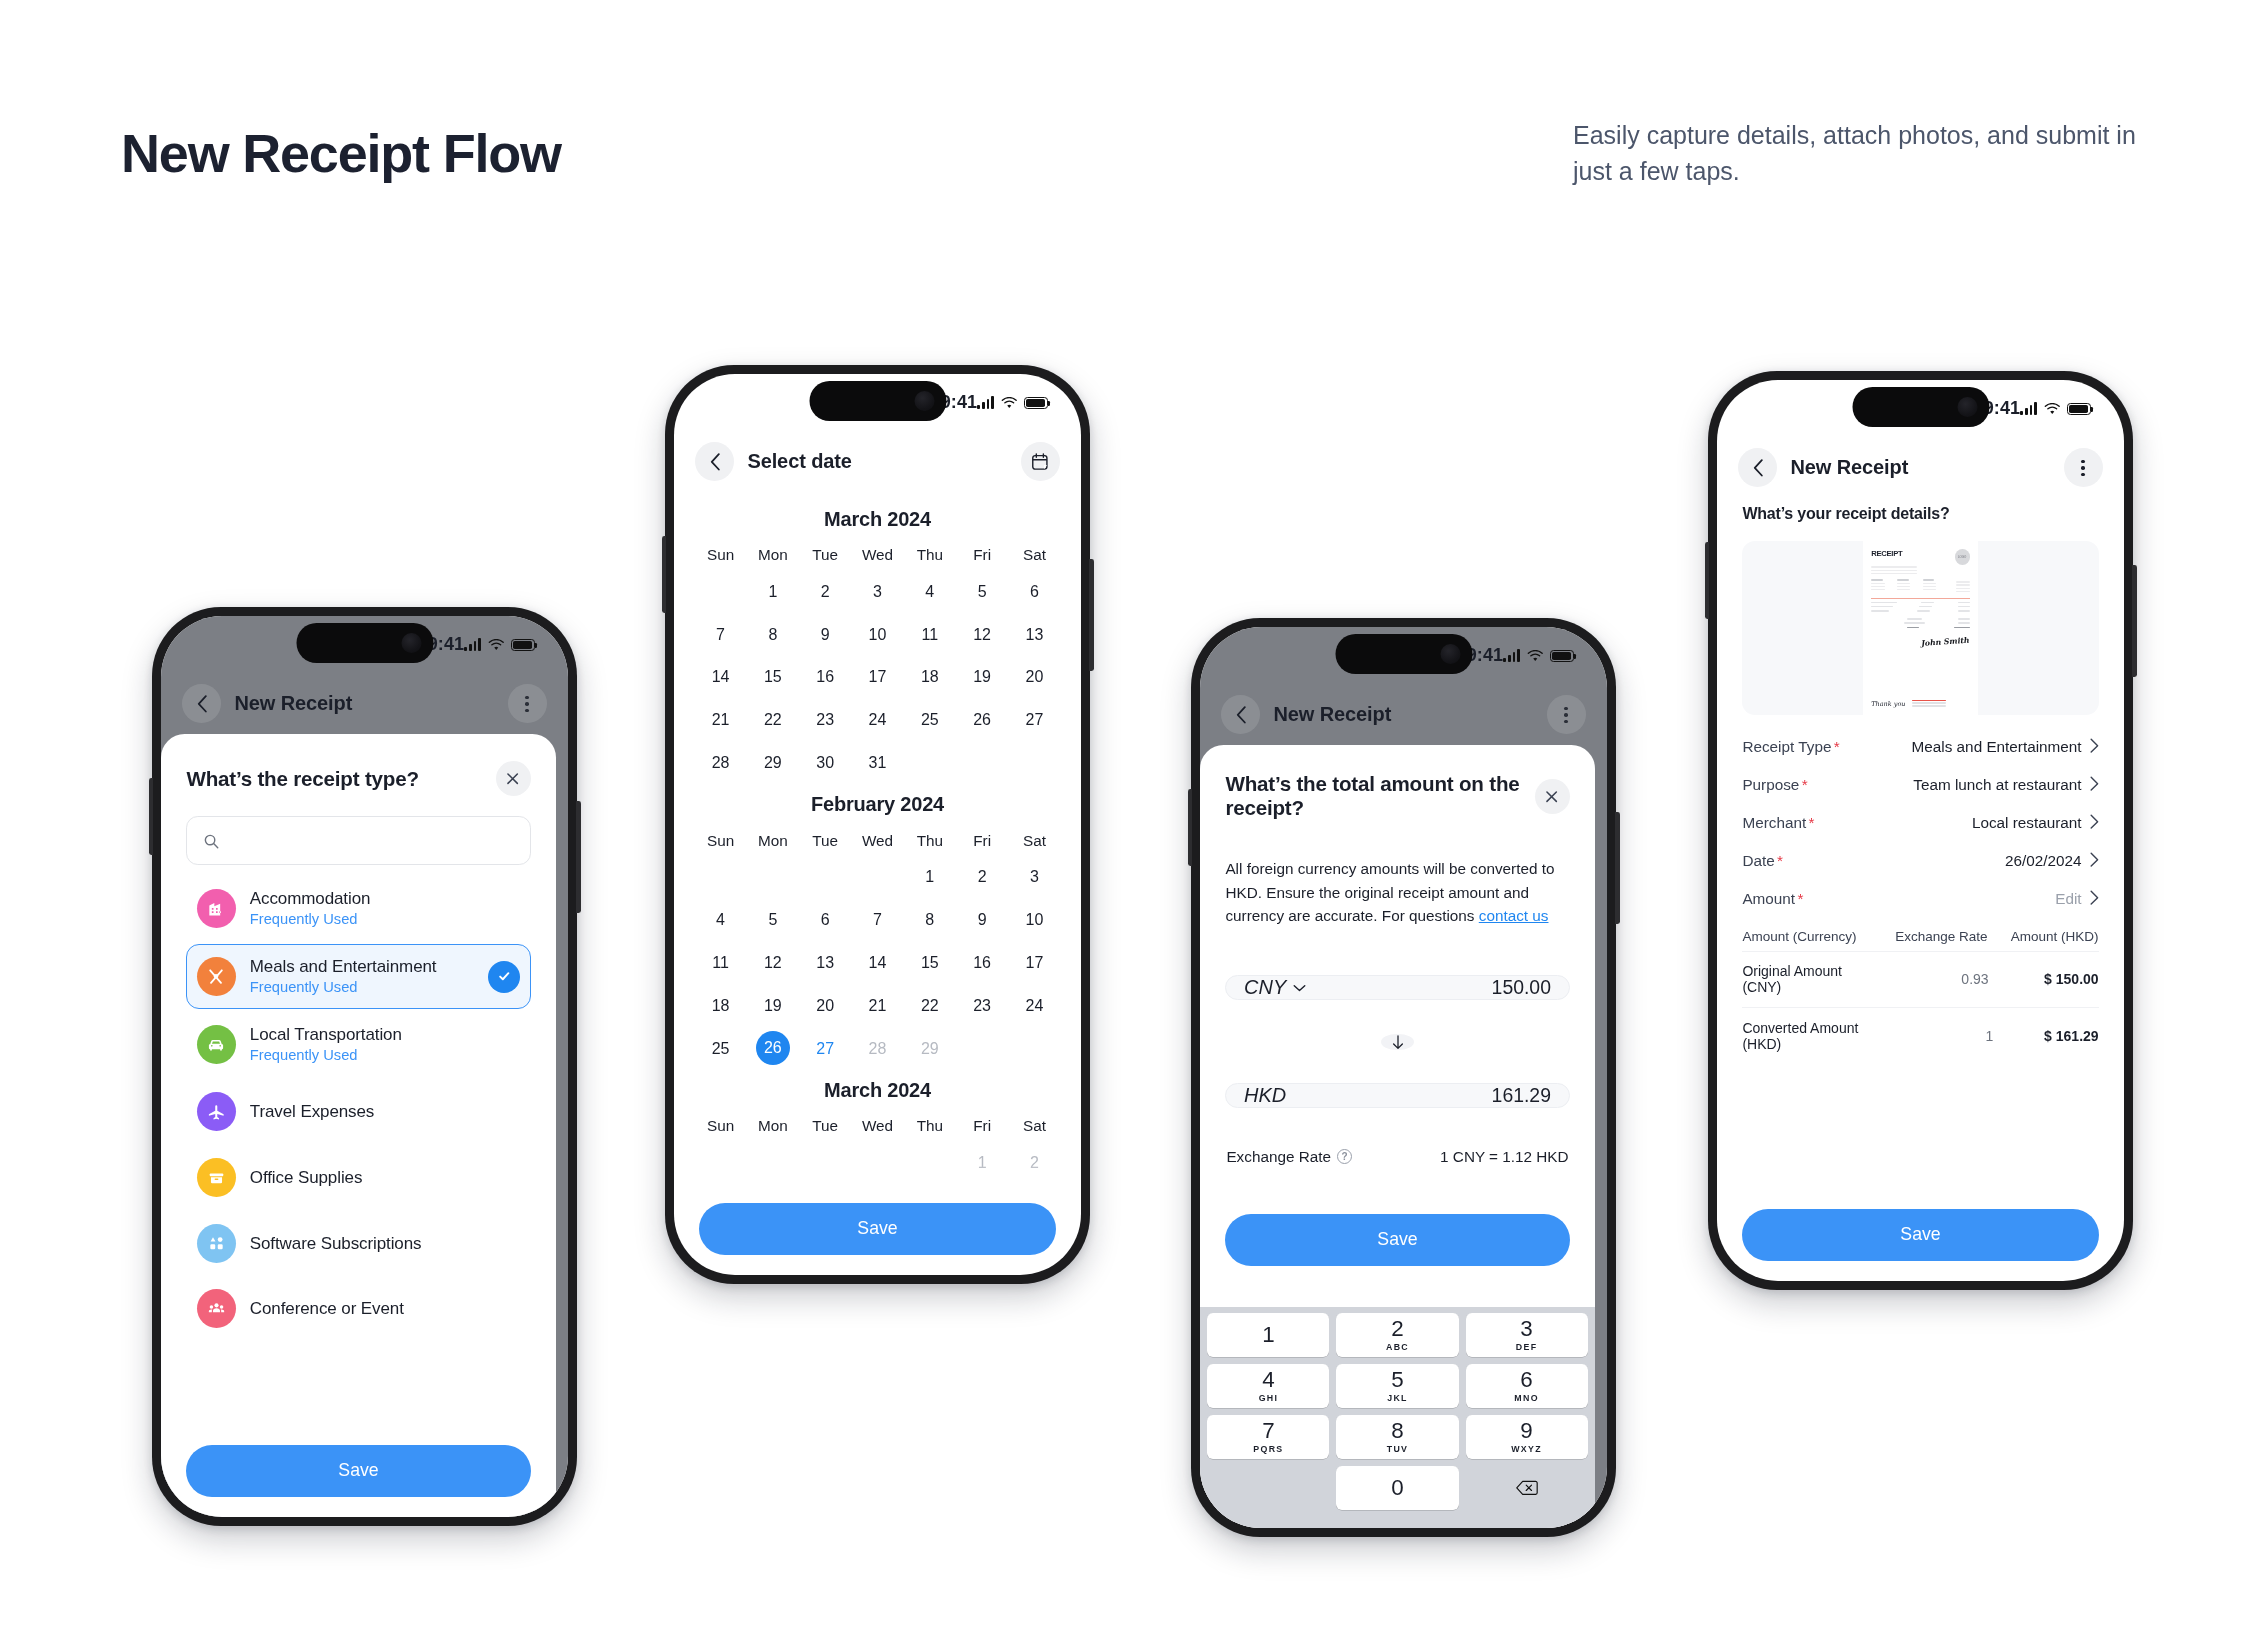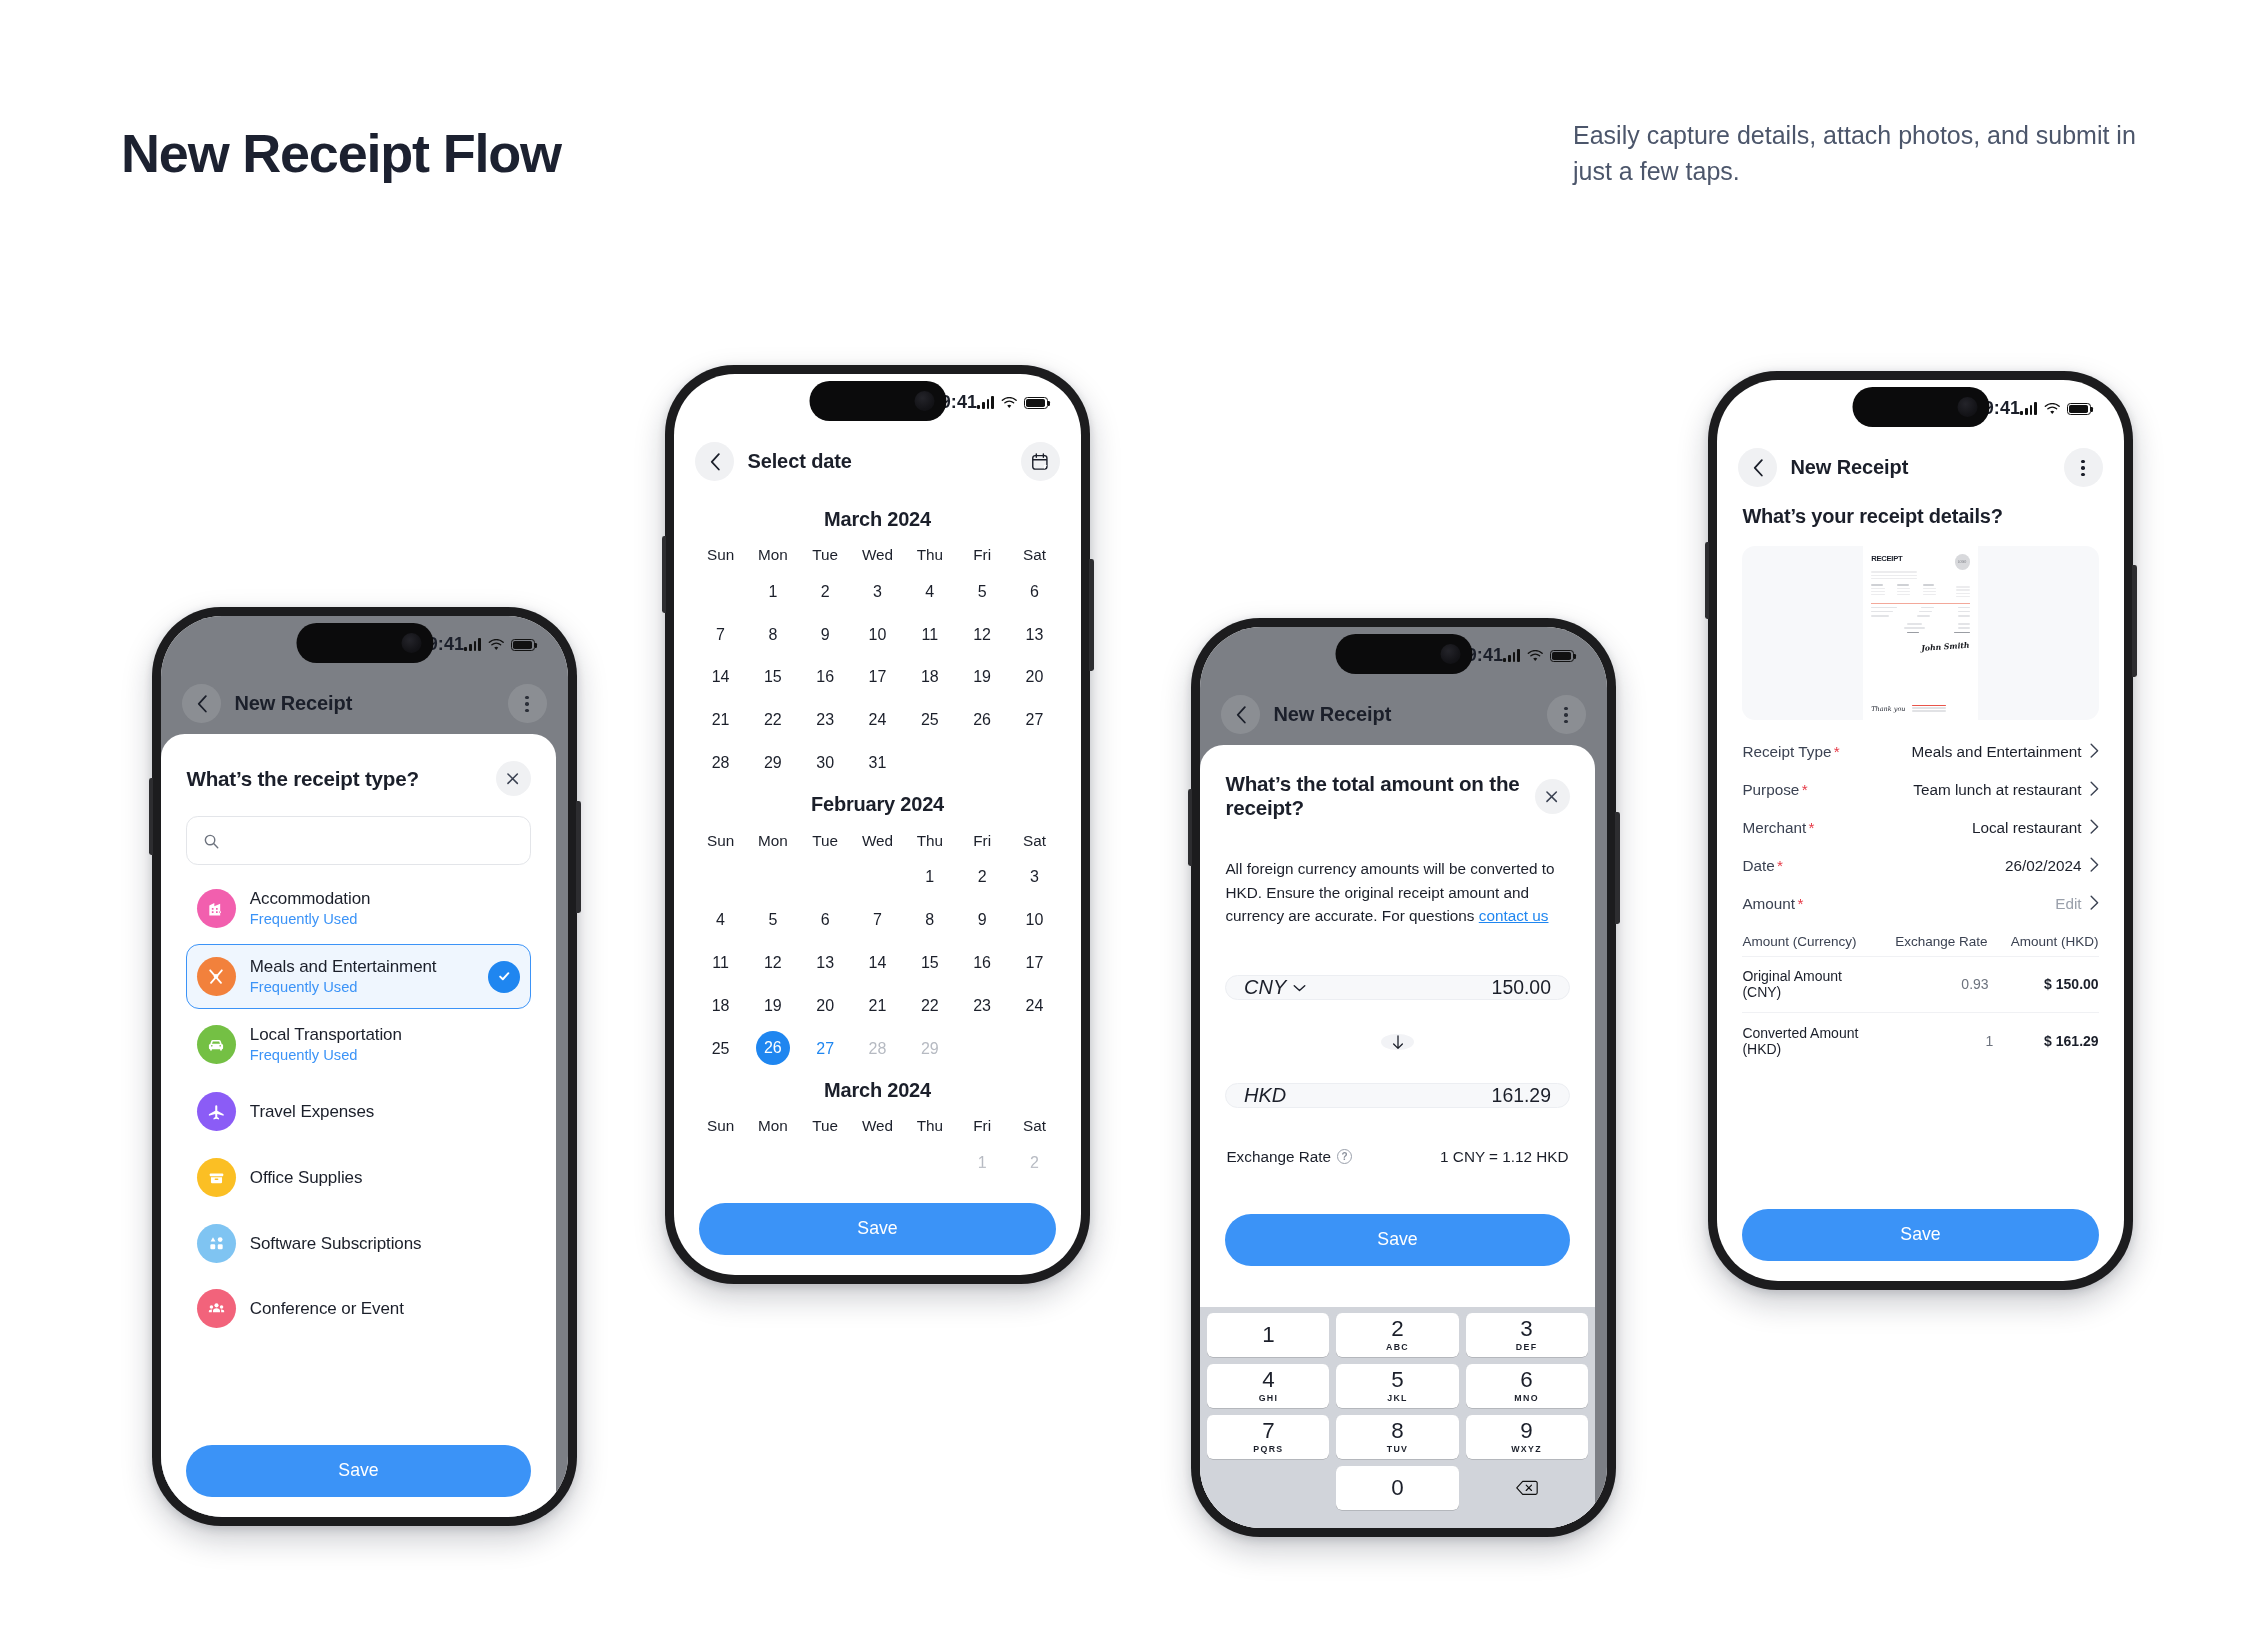--- a/index.html
+++ b/index.html
@@ -220,21 +220,21 @@
     flex:1 1 0; height:44px; background:#fff; border-radius:5.9px;
     display:flex; flex-direction:column; align-items:center; justify-content:center;
     box-shadow:0 0.6px 0 rgba(0,0,0,.28);
   }
   .key.blank { background:transparent; box-shadow:none; }
   .key-num { font-size:22.4px; font-weight:400; line-height:1; }
   .key-sub { font-size:8.8px; letter-spacing:1.3px; font-weight:600; margin-top:1.8px; }
 
   
   .det-title {
-    padding:7px 40px 0 25px; font-size:20px; font-weight:700; letter-spacing:-0.2px;
+    padding:7px 40px 0 25px; font-size:16px; font-weight:700; letter-spacing:-0.2px;
   }
   .thumb {
     margin:17.7px 25px 0 25px; height:174px; background:#f7f8fa;
     border-radius:13px; display:flex; align-items:center; justify-content:center;
     overflow:hidden;
   }
   .receipt-mini {
     width:115px; height:174px; background:#fff; position:relative;
     font-size:2.4px; padding:8.2px 8.2px;
   }

